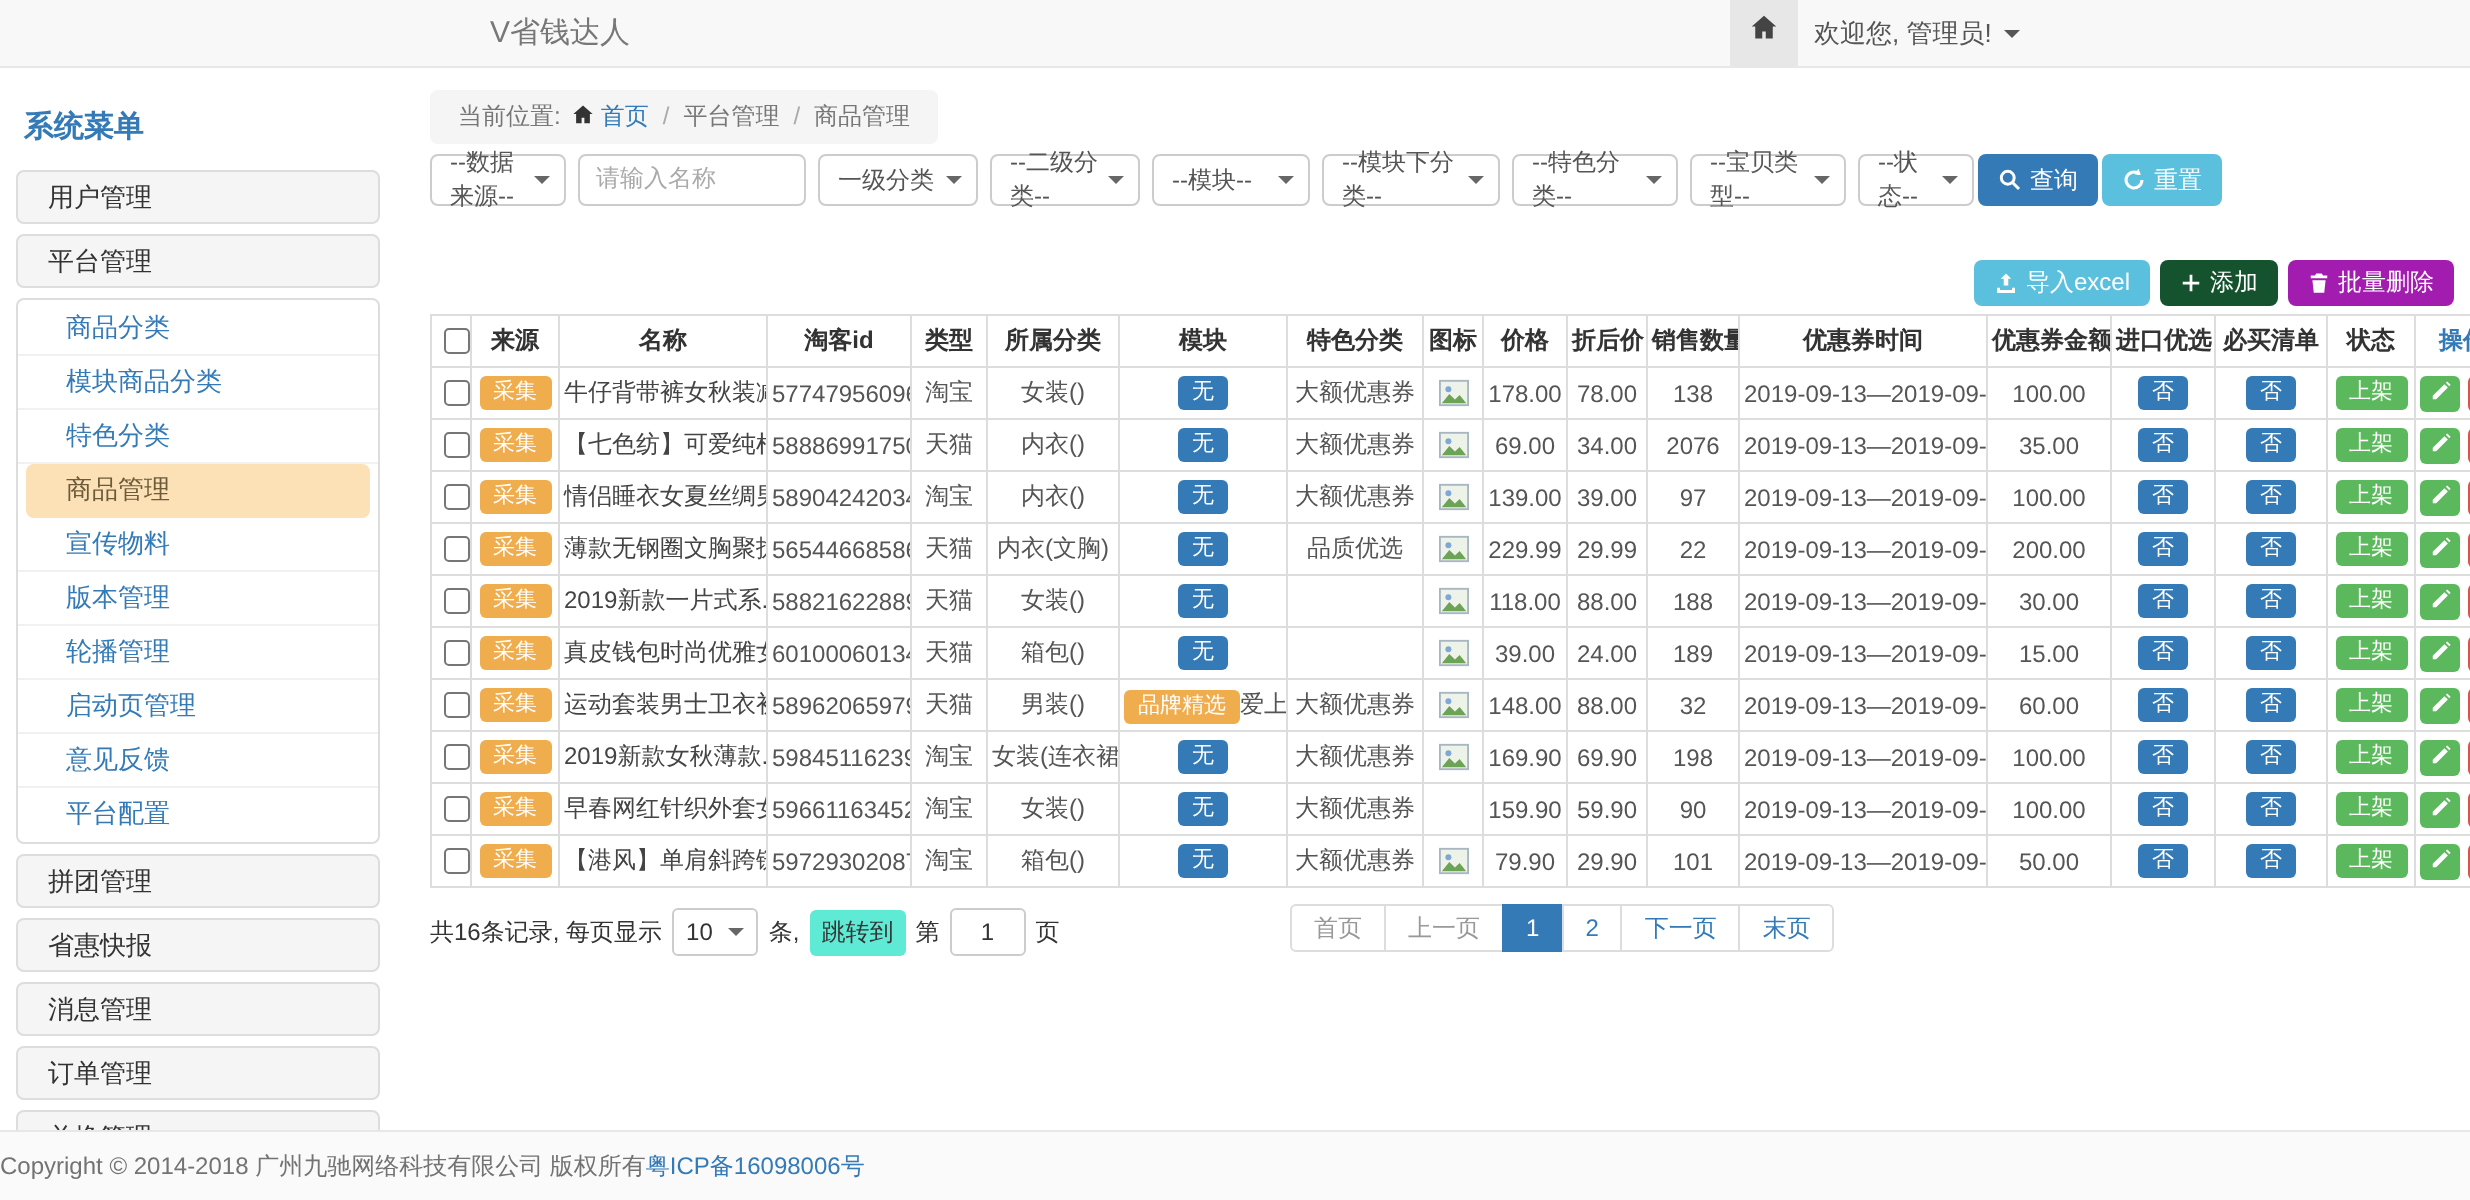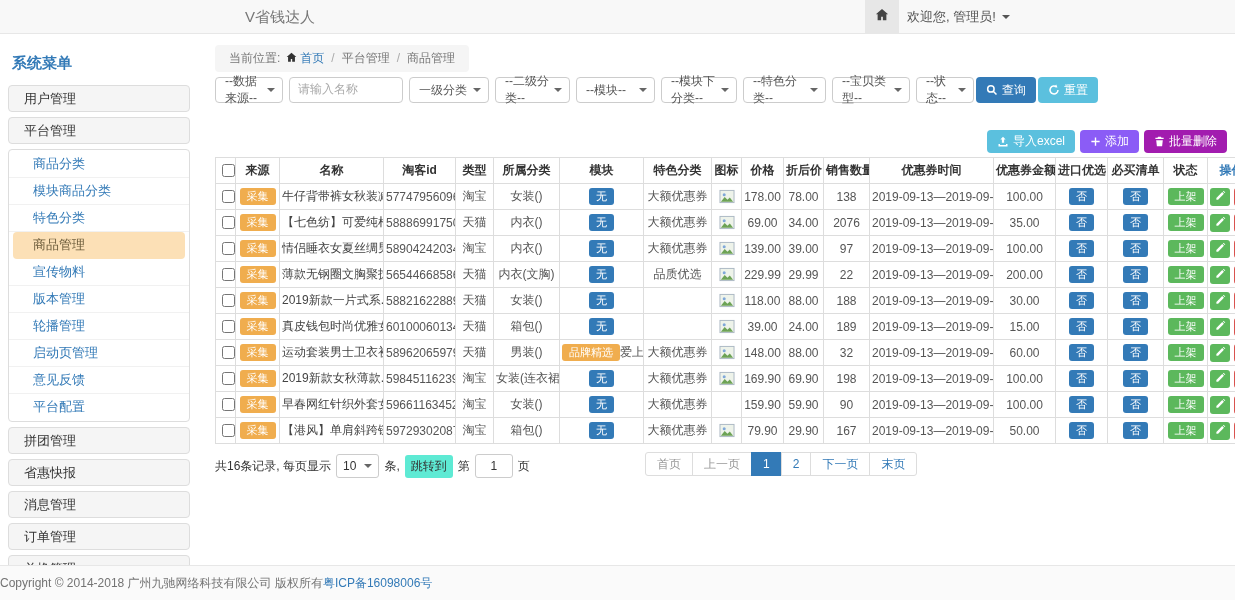--- a/index.html
+++ b/index.html
@@ -32,21 +32,21 @@
   .ctl{height:26px;border:1px solid #ccc;border-radius:4px;font-size:12px;color:#555;background:#fff;box-sizing:border-box;}
   .ctl-select{display:flex;align-items:center;justify-content:space-between;padding:0 7px 0 9px;cursor:pointer;}
   .ctl-select .caret{border-top-color:#666;}
   .ctl-input input{border:none;outline:none;width:calc(100% - 16px);font-size:12px;padding:0 8px;height:22px;color:#555;background:transparent;}
   .ctl-input input::placeholder{color:#aaa;}
   .btn{height:26px;border-radius:4px;color:#fff;font-size:12px;display:inline-flex;align-items:center;gap:4px;
        padding:0 10px;cursor:pointer;border:none;box-sizing:border-box;font-family:inherit;}
   .btn svg{display:block;}
   .btn-primary{background:#337ab7;}
   .btn-info{background:#5bc0de;}
-  .btn-success{background:#8b5cf6;}
+  .btn-success{background:#14532d;}
   .btn-danger-light{background:#a21caf;}
   .actions{position:absolute;top:85px;right:0;display:flex;gap:5px;}
   .actions .btn{height:23px;}
   
   .table-wrap{position:absolute;top:112px;left:0;right:0;}
   table{width:100%;border-collapse:collapse;table-layout:fixed;font-size:12px;}
   th,td{border:1px solid #ddd;height:25px;text-align:center;padding:0 2px;overflow:hidden;white-space:nowrap;}
   th{font-weight:bold;color:#333;background:#fff;}
   th.th-ops{color:#337ab7;}
   td{color:#555;}
@@ -141,21 +141,21 @@
           <span class="caret"></span>
         </div>
         <div class="ctl ctl-select" style="width: 75px;">
           <span>--二级分类--</span>
           <span class="caret"></span>
         </div>
         <div class="ctl ctl-select" style="width: 79px;">
           <span>--模块--</span>
           <span class="caret"></span>
         </div>
-        <div class="ctl ctl-select" style="width: 76px;">
+        <div class="ctl ctl-select" style="width: 89px;">
           <span>--模块下分类--</span>
           <span class="caret"></span>
         </div>
         <div class="ctl ctl-select" style="width: 83px;">
           <span>--特色分类--</span>
           <span class="caret"></span>
         </div>
         <div class="ctl ctl-select" style="width: 78px;">
           <span>--宝贝类型--</span>
           <span class="caret"></span>
@@ -524,21 +524,21 @@
             <td>箱包()</td>
             <td><span class="badge badge-blue">无</span></td>
             <td>大额优惠券</td>
             <td class="icon-cell"><span><svg width="16" height="15" viewBox="0 0 16 16">
                   <rect x="0.5" y="1.5" width="15" height="13" fill="#eef3ea" stroke="#a9b6c2"></rect>
                   <circle cx="5" cy="6" r="1.6" fill="#7fa8d9"></circle>
                   <path d="M1.5 13.5l4-5 3 3 2.5-2.5 3.5 4.5z" fill="#6da356"></path>
                 </svg></span></td>
             <td>79.90</td>
             <td>29.90</td>
-            <td>167</td>
+            <td>101</td>
             <td>2019-09-13—2019-09-18</td>
             <td>50.00</td>
             <td><span class="badge badge-blue">否</span></td>
             <td><span class="badge badge-blue">否</span></td>
             <td><span class="badge badge-green">上架</span></td>
             <td><span class="op-btn op-edit">
                 <span><svg width="11" height="11" viewBox="0 0 16 16">
                     <path d="M2 11.5L10.5 3l2.5 2.5L4.5 14H2z" fill="#fff"></path>
                     <path d="M11.5 2l2.5 2.5 1-1L12.5 1z" fill="#fff"></path>
                   </svg></span>

